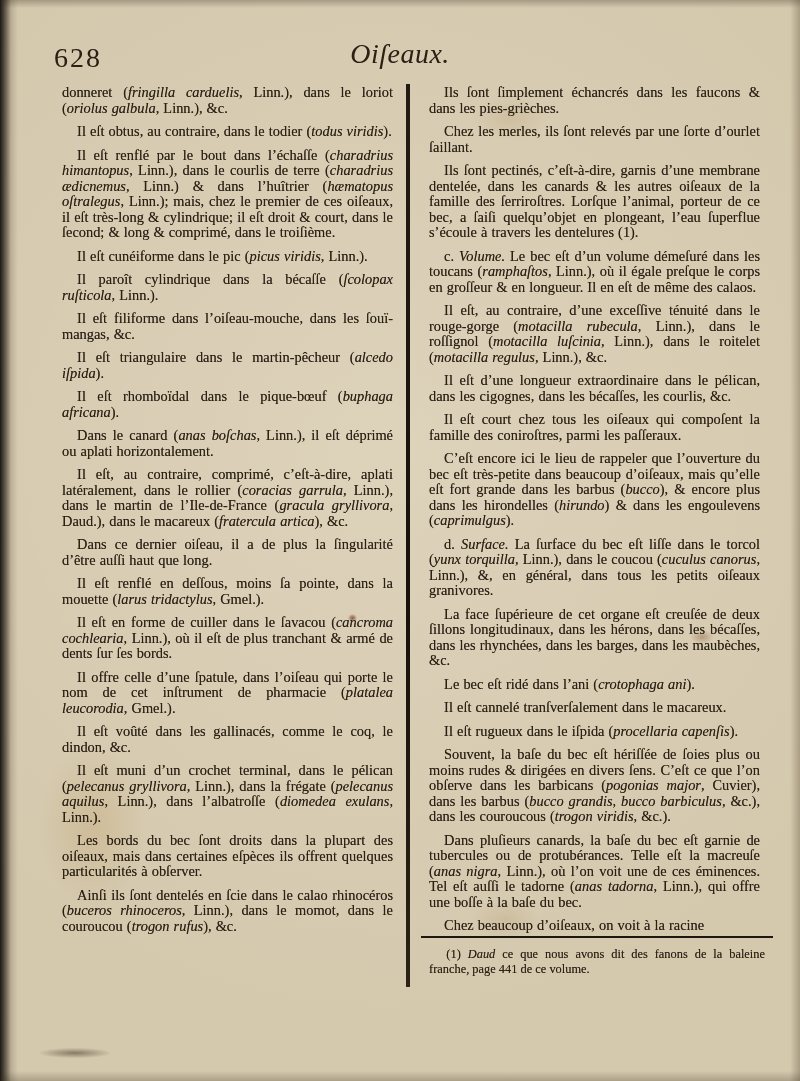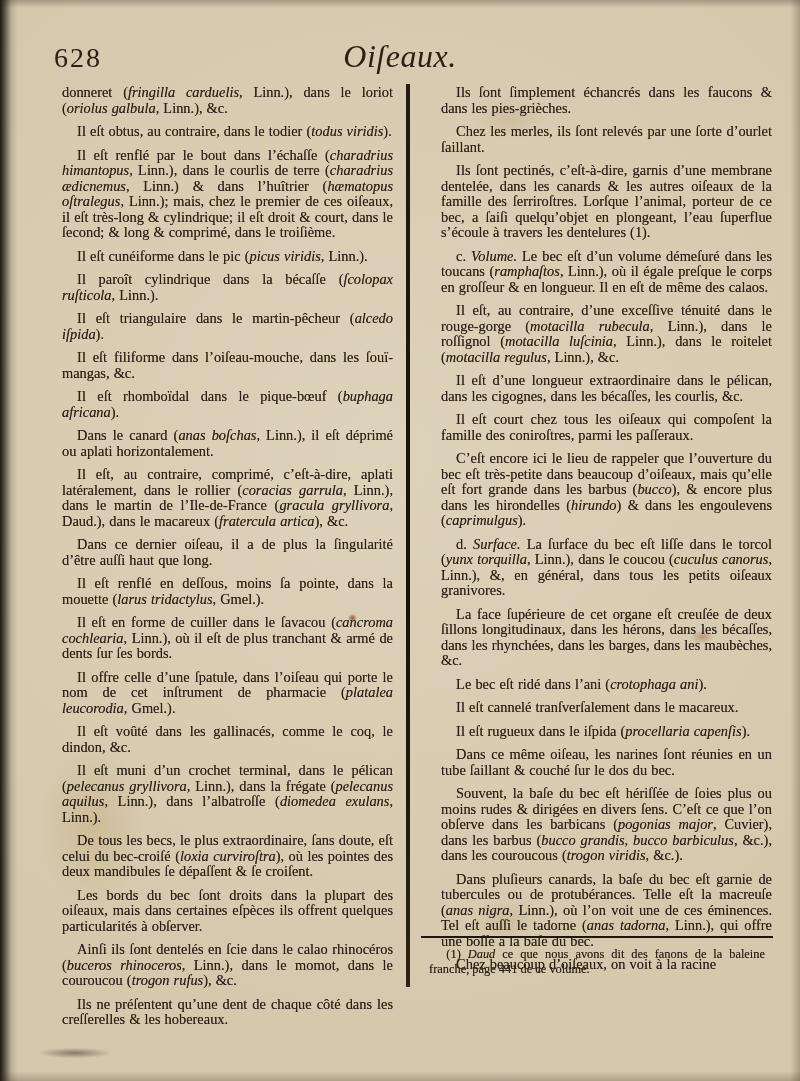--- a/index.html
+++ b/index.html
@@ -30,27 +30,27 @@
   .stain{position:absolute;border-radius:50%;pointer-events:none;}
   .stain-a{left:470px;top:95px;width:80px;height:46px;background:radial-gradient(rgba(160,115,55,.16),rgba(0,0,0,0) 70%);}
   .stain-b{left:38px;top:740px;width:110px;height:170px;background:radial-gradient(rgba(175,130,60,.20),rgba(0,0,0,0) 70%);}
   .stain-c{left:348px;top:614px;width:9px;height:8px;background:radial-gradient(rgba(110,50,20,.75),rgba(0,0,0,0) 75%);}
   .stain-d{left:470px;top:900px;width:70px;height:40px;background:radial-gradient(rgba(150,105,50,.14),rgba(0,0,0,0) 70%);}
   .stain-e{left:690px;top:630px;width:24px;height:14px;background:radial-gradient(rgba(120,60,25,.35),rgba(0,0,0,0) 70%);}
   .stain-f{left:40px;top:1048px;width:70px;height:10px;border-radius:40%;background:radial-gradient(rgba(40,28,15,.45),rgba(0,0,0,0) 75%);}
 
   header{position:absolute;left:0;top:38px;width:100%;height:34px;}
   .pagenum{position:absolute;left:54px;top:4px;font-size:28px;letter-spacing:2px;}
-  .running-title{position:absolute;left:0;right:0;text-align:center;font-style:italic;font-size:32px;letter-spacing:.5px;}
+  .running-title{position:absolute;left:0;right:0;text-align:center;font-style:italic;font-size:28px;letter-spacing:.5px;}
 
   .col{position:absolute;top:77px;width:347px;font-size:14.4px;line-height:15.5px;
        text-align:justify;text-justify:inter-word;word-spacing:.5px;
        text-shadow:0 0 .4px rgba(30,20,10,.55);}
   .col-left{left:54px;}
-  .col-right{left:433px;}
+  .col-right{left:421px;}
   .col-rule{position:absolute;left:406px;top:84px;width:4px;height:903px;
     background:linear-gradient(to bottom, #241c12 0%, #171108 55%, #2b2214 100%);}
 
   p.para{margin:8px;}
   p.para.indent{text-indent:1.05em;}
   i{font-style:italic;}
 
   .footnote-block{position:absolute;left:421px;top:936px;width:352px;}
   .footnote-sep{height:2.4px;background:#1d1710;margin-bottom:9px;}
   .footnote{font-size:12.4px;line-height:14.5px;text-align:justify;
@@ -78,54 +78,51 @@
     <span class="pagenum">628</span>
     <span class="running-title">Oiſeaux.</span>
   </header>
 
   <div class="col col-left">
       <p class="para"><span>donneret (</span><i>fringilla carduelis</i><span>, Linn.), dans le loriot (</span><i>oriolus galbula</i><span>, Linn.), &amp;c.</span></p>
       <p class="para indent"><span>Il eſt obtus, au contraire, dans le todier (</span><i>todus viridis</i><span>).</span></p>
       <p class="para indent"><span>Il eſt renflé par le bout dans l’échaſſe (</span><i>charadrius himantopus</i><span>, Linn.), dans le courlis de terre (</span><i>charadrius ædicnemus</i><span>, Linn.) &amp; dans l’huîtrier (</span><i>hæmatopus oſtralegus</i><span>, Linn.); mais, chez le premier de ces oiſeaux, il eſt très-long &amp; cylindrique; il eſt droit &amp; court, dans le ſecond; &amp; long &amp; comprimé, dans le troiſième.</span></p>
       <p class="para indent"><span>Il eſt cunéiforme dans le pic (</span><i>picus viridis</i><span>, Linn.).</span></p>
       <p class="para indent"><span>Il paroît cylindrique dans la bécaſſe (</span><i>ſcolopax ruſticola</i><span>, Linn.).</span></p>
+      <p class="para indent"><span>Il eſt filiforme dans l’oiſeau-mouche, dans les ſouï-mangas, &amp;c.</span></p>
       <p class="para indent"><span>Il eſt triangulaire dans le martin-pêcheur (</span><i>alcedo iſpida</i><span>).</span></p>
-      <p class="para indent"><span>Il eſt filiforme dans l’oiſeau-mouche, dans les ſouï-mangas, &amp;c.</span></p>
       <p class="para indent"><span>Il eſt rhomboïdal dans le pique-bœuf (</span><i>buphaga africana</i><span>).</span></p>
       <p class="para indent"><span>Dans le canard (</span><i>anas boſchas</i><span>, Linn.), il eſt déprimé ou aplati horizontalement.</span></p>
       <p class="para indent"><span>Il eſt, au contraire, comprimé, c’eſt-à-dire, aplati latéralement, dans le rollier (</span><i>coracias garrula</i><span>, Linn.), dans le martin de l’Ile-de-France (</span><i>gracula gryllivora</i><span>, Daud.), dans le macareux (</span><i>fratercula artica</i><span>), &amp;c.</span></p>
       <p class="para indent"><span>Dans ce dernier oiſeau, il a de plus la ſingularité d’être auſſi haut que long.</span></p>
       <p class="para indent"><span>Il eſt renflé en deſſous, moins ſa pointe, dans la mouette (</span><i>larus tridactylus</i><span>, Gmel.).</span></p>
       <p class="para indent"><span>Il eſt en forme de cuiller dans le ſavacou (</span><i>cancroma cochlearia</i><span>, Linn.), où il eſt de plus tranchant &amp; armé de dents ſur ſes bords.</span></p>
       <p class="para indent"><span>Il offre celle d’une ſpatule, dans l’oiſeau qui porte le nom de cet inſtrument de pharmacie (</span><i>platalea leucorodia</i><span>, Gmel.).</span></p>
       <p class="para indent"><span>Il eſt voûté dans les gallinacés, comme le coq, le dindon, &amp;c.</span></p>
       <p class="para indent"><span>Il eſt muni d’un crochet terminal, dans le pélican (</span><i>pelecanus gryllivora</i><span>, Linn.), dans la frégate (</span><i>pelecanus aquilus</i><span>, Linn.), dans l’albatroſſe (</span><i>diomedea exulans</i><span>, Linn.).</span></p>
-      <p class="para indent"><span>De tous les becs, le plus extraordinaire, ſans doute, eſt celui du bec-croiſé (</span><i>loxia curviroſtra</i><span>), où les pointes des deux mandibules ſe dépaſſent &amp; ſe croiſent.</span></p>
       <p class="para indent"><span>Les bords du bec ſont droits dans la plupart des oiſeaux, mais dans certaines eſpèces ils offrent quelques particularités à obſerver.</span></p>
       <p class="para indent"><span>Ainſi ils ſont dentelés en ſcie dans le calao rhinocéros (</span><i>buceros rhinoceros</i><span>, Linn.), dans le momot, dans le couroucou (</span><i>trogon rufus</i><span>), &amp;c.</span></p>
-      <p class="para indent"><span>Ils ne préſentent qu’une dent de chaque côté dans les creſſerelles &amp; les hobereaux.</span></p>
     </div>
 
   <div class="col-rule"></div>
 
   <div class="col col-right">
       <p class="para indent"><span>Ils ſont ſimplement échancrés dans les faucons &amp; dans les pies-grièches.</span></p>
       <p class="para indent"><span>Chez les merles, ils ſont relevés par une ſorte d’ourlet ſaillant.</span></p>
       <p class="para indent"><span>Ils ſont pectinés, c’eſt-à-dire, garnis d’une membrane dentelée, dans les canards &amp; les autres oiſeaux de la famille des ſerriroſtres. Lorſque l’animal, porteur de ce bec, a ſaiſi quelqu’objet en plongeant, l’eau ſuperflue s’écoule à travers les dentelures (1).</span></p>
       <p class="para indent"><span>c. </span><i>Volume.</i><span> Le bec eſt d’un volume démeſuré dans les toucans (</span><i>ramphaſtos</i><span>, Linn.), où il égale preſque le corps en groſſeur &amp; en longueur. Il en eſt de même des calaos.</span></p>
       <p class="para indent"><span>Il eſt, au contraire, d’une exceſſive ténuité dans le rouge-gorge (</span><i>motacilla rubecula</i><span>, Linn.), dans le roſſignol (</span><i>motacilla luſcinia</i><span>, Linn.), dans le roitelet (</span><i>motacilla regulus</i><span>, Linn.), &amp;c.</span></p>
       <p class="para indent"><span>Il eſt d’une longueur extraordinaire dans le pélican, dans les cigognes, dans les bécaſſes, les courlis, &amp;c.</span></p>
       <p class="para indent"><span>Il eſt court chez tous les oiſeaux qui compoſent la famille des coniroſtres, parmi les paſſeraux.</span></p>
       <p class="para indent"><span>C’eſt encore ici le lieu de rappeler que l’ouverture du bec eſt très-petite dans beaucoup d’oiſeaux, mais qu’elle eſt fort grande dans les barbus (</span><i>bucco</i><span>), &amp; encore plus dans les hirondelles (</span><i>hirundo</i><span>) &amp; dans les engoulevens (</span><i>caprimulgus</i><span>).</span></p>
       <p class="para indent"><span>d. </span><i>Surface.</i><span> La ſurface du bec eſt liſſe dans le torcol (</span><i>yunx torquilla</i><span>, Linn.), dans le coucou (</span><i>cuculus canorus</i><span>, Linn.), &amp;, en général, dans tous les petits oiſeaux granivores.</span></p>
       <p class="para indent"><span>La face ſupérieure de cet organe eſt creuſée de deux ſillons longitudinaux, dans les hérons, dans les bécaſſes, dans les rhynchées, dans les barges, dans les maubèches, &amp;c.</span></p>
       <p class="para indent"><span>Le bec eſt ridé dans l’ani (</span><i>crotophaga ani</i><span>).</span></p>
       <p class="para indent"><span>Il eſt cannelé tranſverſalement dans le macareux.</span></p>
       <p class="para indent"><span>Il eſt rugueux dans le iſpida (</span><i>procellaria capenſis</i><span>).</span></p>
-      <p class="para indent"><span>Dans ce même oiſeau, les narines ſont réunies en un tube ſaillant &amp; couché ſur le dos du bec.</span></p>
       <p class="para indent"><span>Souvent, la baſe du bec eſt hériſſée de ſoies plus ou moins rudes &amp; dirigées en divers ſens. C’eſt ce que l’on obſerve dans les barbicans (</span><i>pogonias major</i><span>, Cuvier), dans les barbus (</span><i>bucco grandis, bucco barbiculus</i><span>, &amp;c.), dans les couroucous (</span><i>trogon viridis</i><span>, &amp;c.).</span></p>
       <p class="para indent"><span>Dans pluſieurs canards, la baſe du bec eſt garnie de tubercules ou de protubérances. Telle eſt la macreuſe (</span><i>anas nigra</i><span>, Linn.), où l’on voit une de ces éminences. Tel eſt auſſi le tadorne (</span><i>anas tadorna</i><span>, Linn.), qui offre une boſſe à la baſe du bec.</span></p>
       <p class="para indent"><span>Chez beaucoup d’oiſeaux, on voit à la racine</span></p>
     </div>
 
   <div class="footnote-block">
     <div class="footnote-sep"></div>
     <div class="footnote">
         <p class="para indent"><span>(1) </span><i>Daud</i><span> ce que nous avons dit des fanons de la baleine franche, page 441 de ce volume.</span></p>
       </div>

